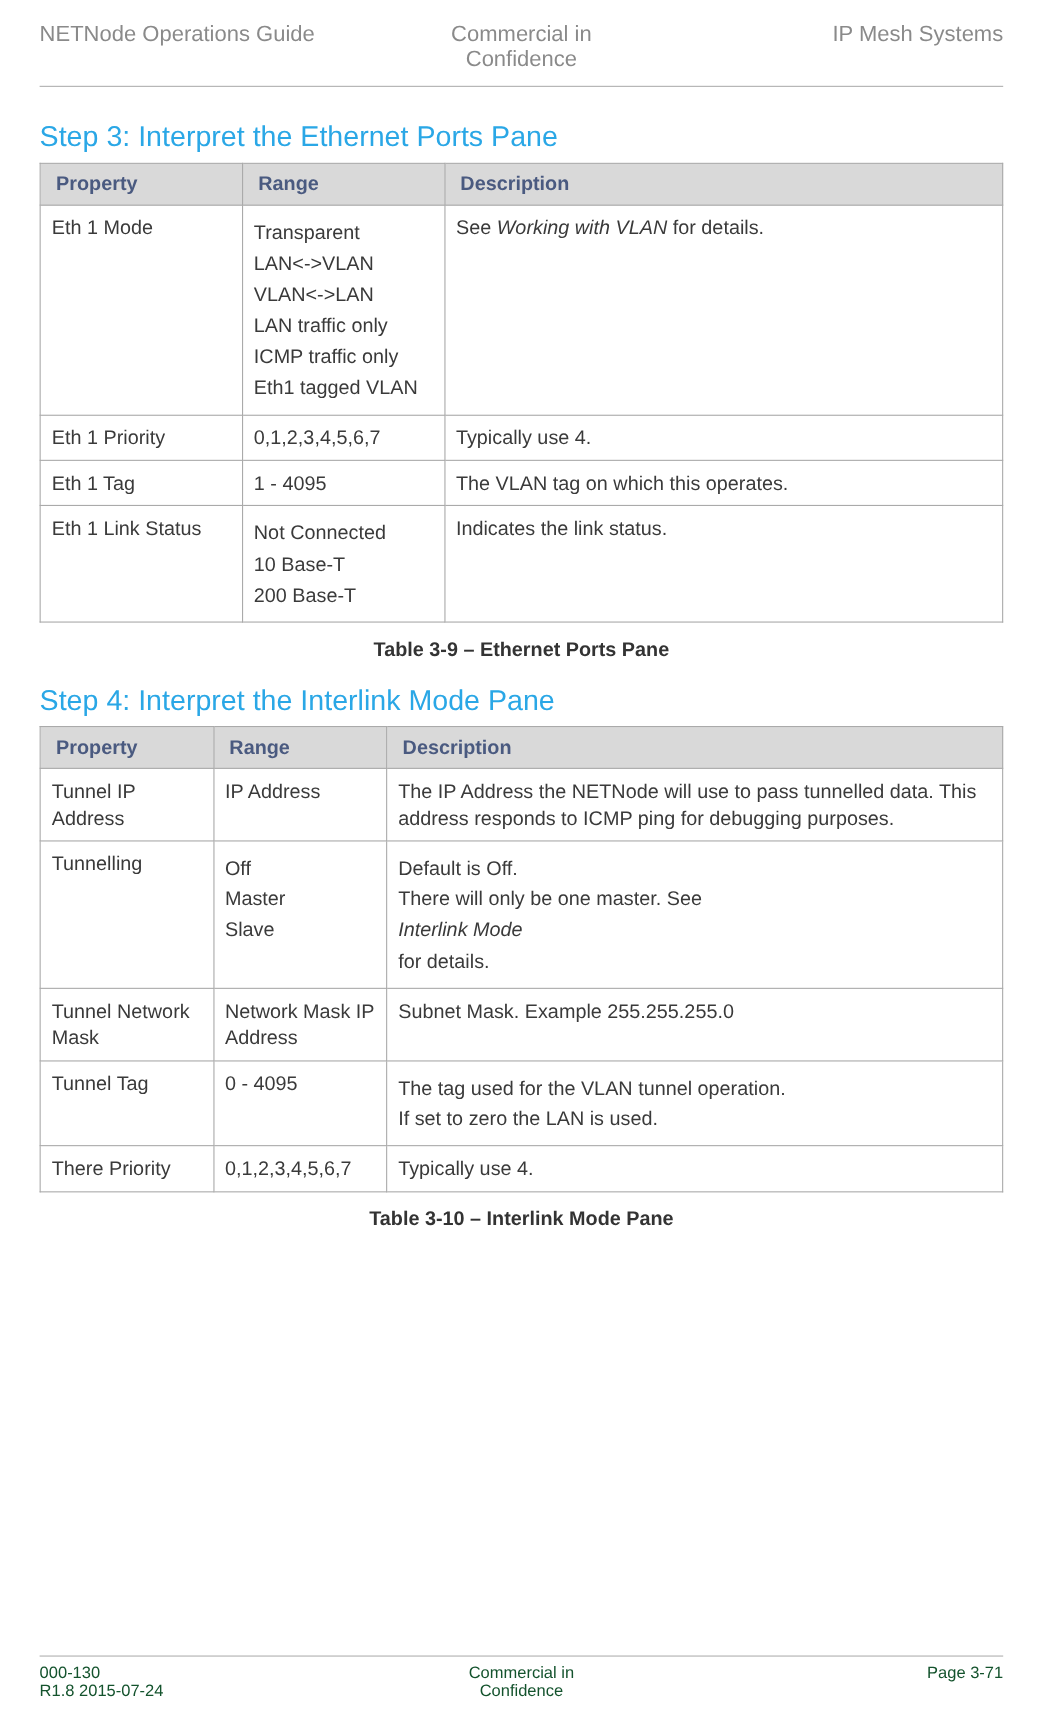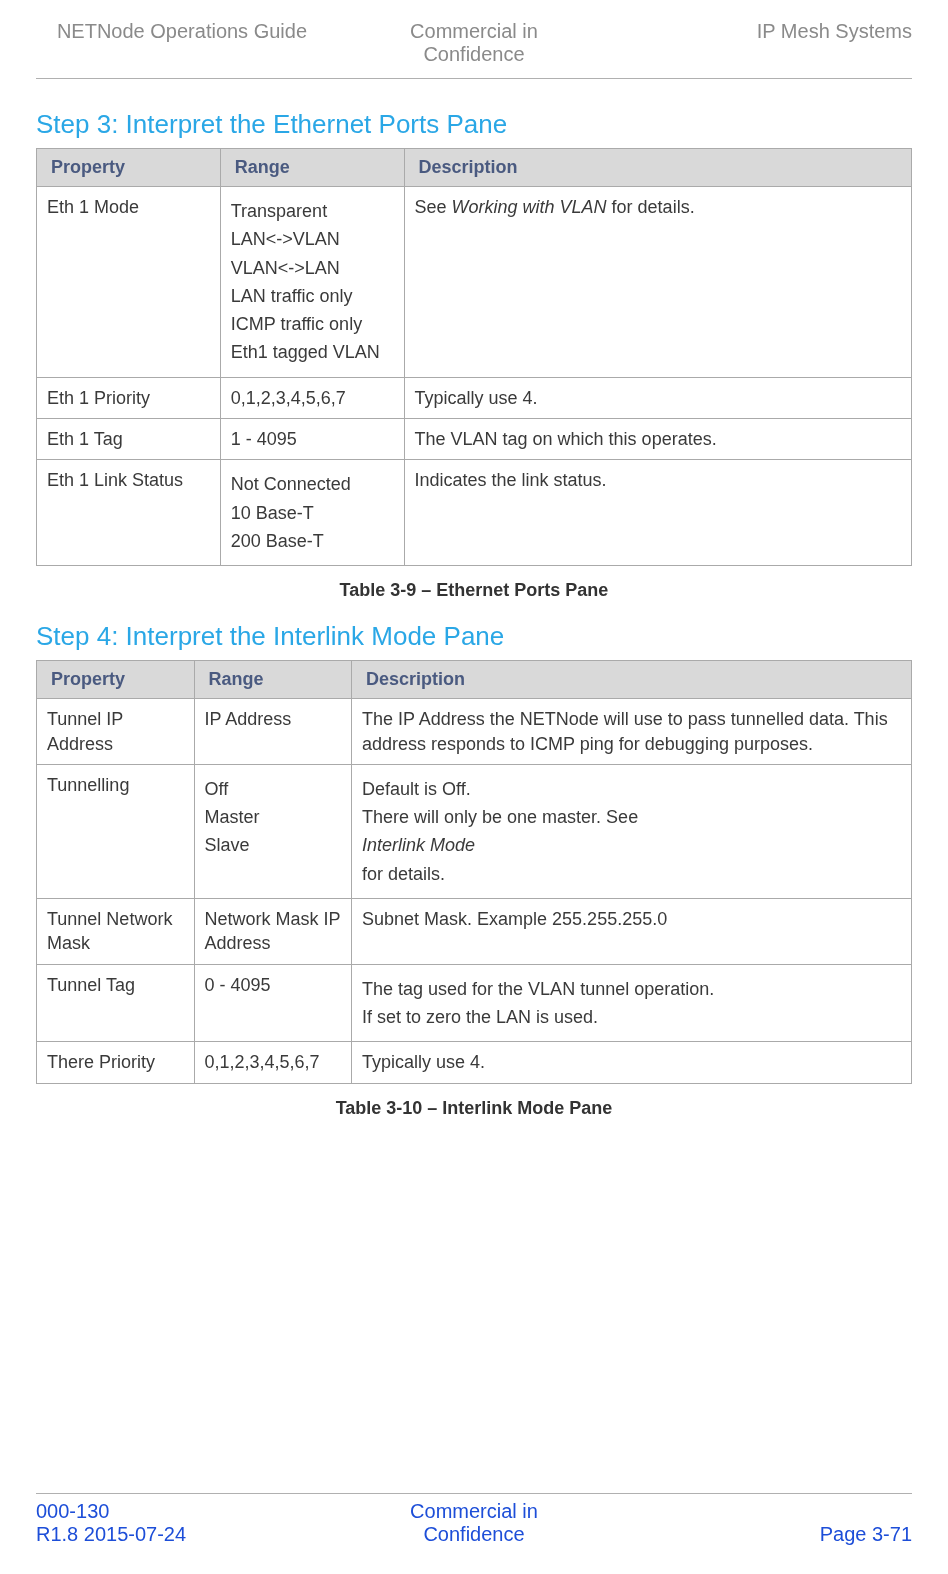--- a/index.html
+++ b/index.html
@@ -1,35 +1,35 @@
 <!DOCTYPE html>
 <html><head>
 <meta charset="utf-8">
 <style>
   body{margin:0;background:#fff;font-family:Verdana,Tahoma,Geneva,sans-serif;color:#3a3a3a;}
   .page{width:948px;height:1574px;margin:0 auto;padding:20px 36px 0 36px;box-sizing:border-box;position:relative;}
   .hdr{display:flex;justify-content:space-between;font-size:20px;color:#8a8a8a;}
   .hdr>div{flex:1;}
-  .hdr-left{text-align:center;}
+  .hdr-left{text-align:left;}
   .hdr-center{text-align:center;}
   .hdr-right{text-align:right;}
   .rule{border:none;border-top:1px solid #b0b0b0;margin:12px 0 30px 0;}
   h2.step{color:#2aa7e6;font-weight:400;font-size:26px;margin:6px 0 8px 0;}
   table.prop{border-collapse:collapse;width:100%;font-size:18px;color:#3a3a3a;}
   table.prop th{background:#d9d9d9;text-align:left;font-weight:bold;color:#4a5a80;padding:8px 14px;border:1px solid #aaa;}
   table.prop td{border:1px solid #aaa;padding:8px 10px;vertical-align:top;line-height:1.35;}
   .multiline span{display:block;margin:4px 0;}
   .italic{font-style:italic;}
   .caption{text-align:center;font-weight:bold;font-size:18px;color:#333;margin:14px 0 20px 0;}
   .hdr-row th{color:#3d5aa6;}
   th.c1{width:21%;} th.c2{width:21%;}
   .t2 th.c1{width:18%;} .t2 th.c2{width:18%;}
   .ftr{position:absolute;left:36px;right:36px;bottom:28px;}
   .ftr-rule{border:none;border-top:1px solid #b0b0b0;margin:0 0 6px 0;}
-  .ftr-row{display:flex;justify-content:space-between;color:#1d4ed8;font-size:20px;align-items:flex-end;}
+  .ftr-row{display:flex;justify-content:space-between;color:#14532d;font-size:15px;}
   .ftr-row>div{flex:1;}
   .ftr-left{text-align:left;} .ftr-center{text-align:center;} .ftr-right{text-align:right;}
 </style>
 </head>
 <body>
 
 <div class="page">
 
   <div class="hdr">
     <div class="hdr-left">NETNode Operations Guide</div>

